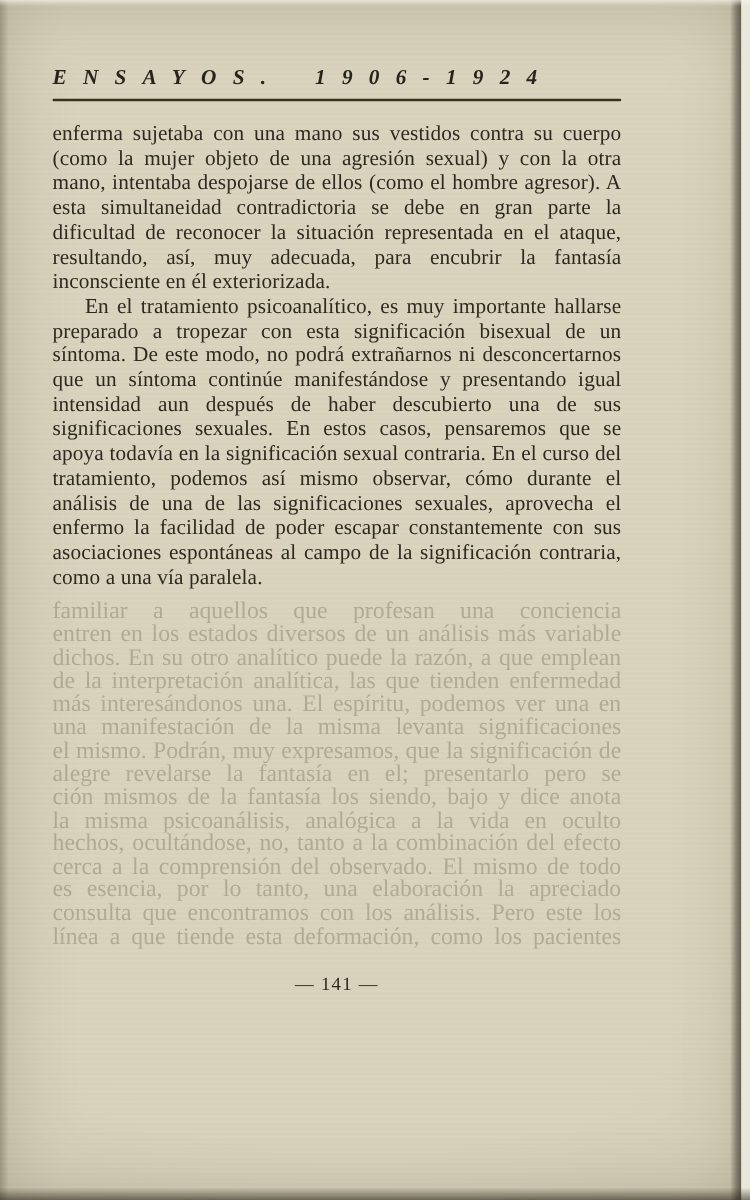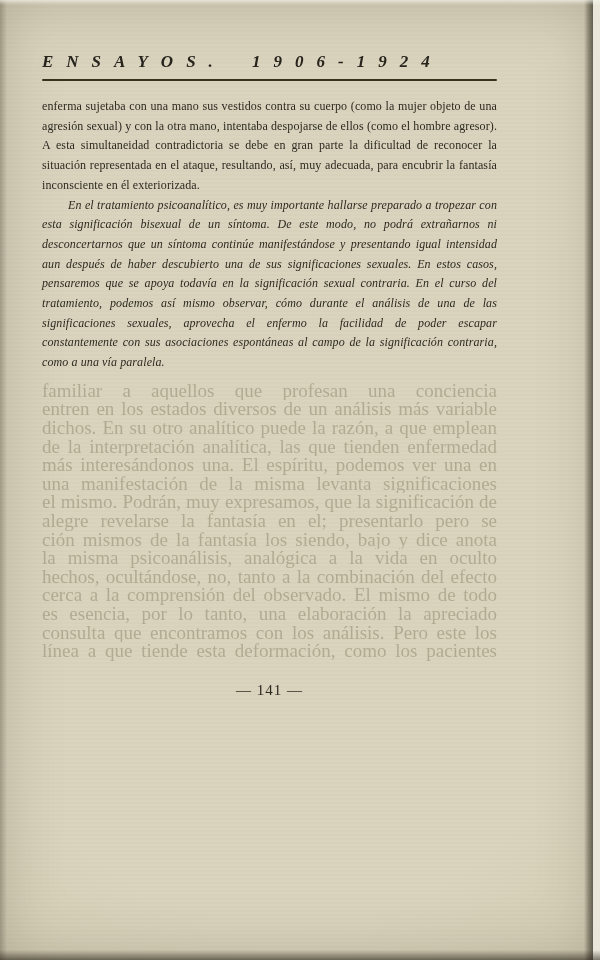--- a/index.html
+++ b/index.html
@@ -36,30 +36,30 @@
     line-height: 20px;
   }
   .head-rule {
     margin-top: 7px;
     height: 2px;
     background: #35321f;
     border-radius: 1px;
   }
   .para {
     margin: 0;
-    font-size: 12px;
+    font-size: 17px;
     line-height: 19.7px;
     color: #2c2920;
     text-align: justify;
     letter-spacing: 0.1px;
     hyphens: auto;
     -webkit-hyphens: auto;
   }
   .p1 { margin-top: 16px; }
-  .p2 { text-indent: 26px; font-style: italic; }
+  .p2 { text-indent: 26px; }
   .bleed {
     margin-top: 9px;
   }
   .bleed .bl {
     font-size: 19px;
     line-height: 18.6px;
     color: #6e6549;
     opacity: 0.36;
     text-align: justify;
     text-align-last: justify;

